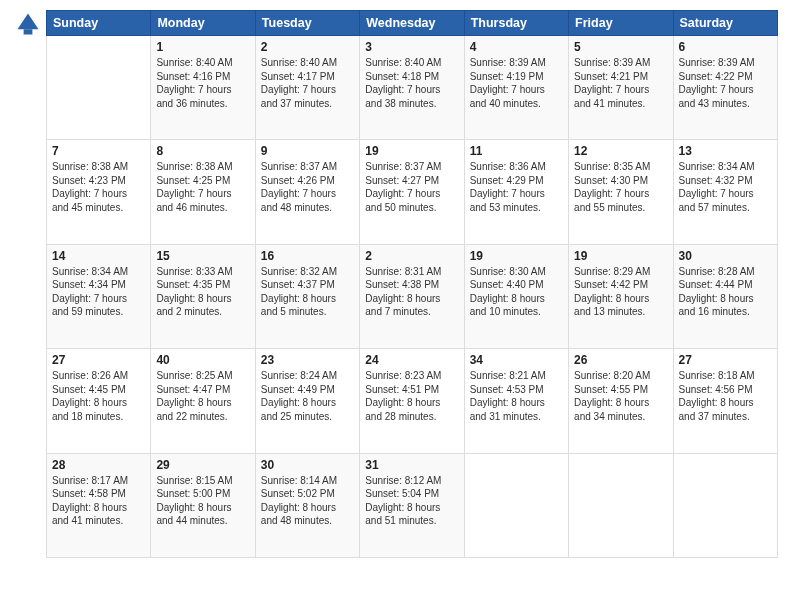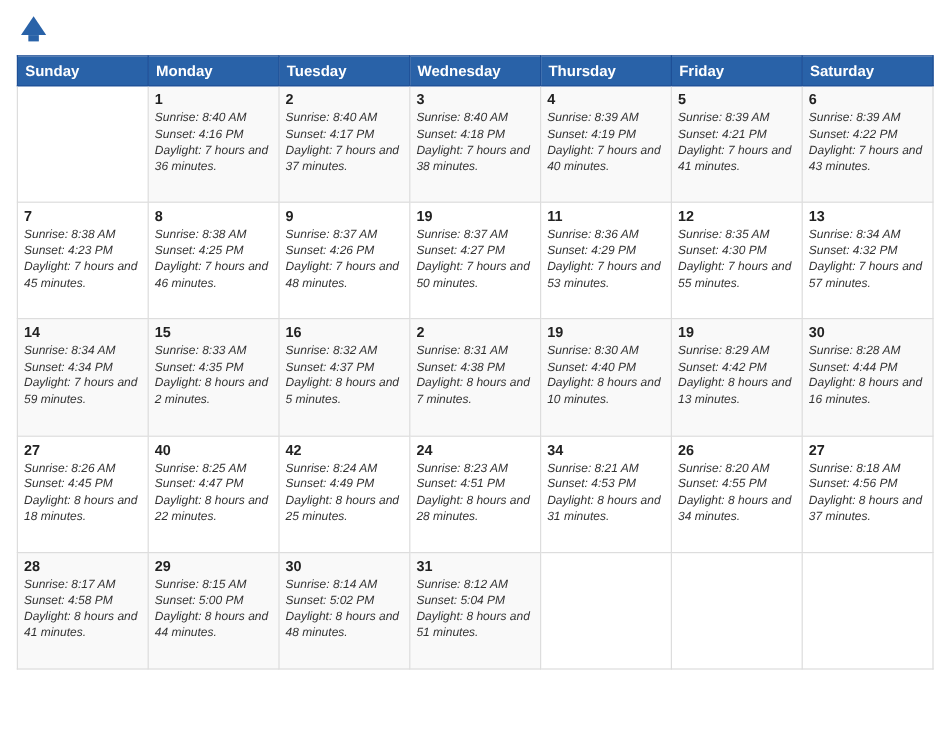--- a/index.html
+++ b/index.html
@@ -8,21 +8,20 @@
       height: 612px;
       font-family: Arial, Helvetica, sans-serif;
       background: #fff;
       overflow: hidden;
     }
     .page {
       width: 792px;
       height: 568px;
       padding: 10px 14px 10px 14px;
       display: flex;
-      flex-direction: column;
     }
     .header {
       display: flex;
       justify-content: space-between;
       align-items: flex-start;
       margin-bottom: 8px;
     }
     .logo {
       display: flex;
       align-items: center;
@@ -86,21 +85,20 @@
       font-size: 12px;
       font-weight: bold;
       color: #222;
       display: block;
       margin-bottom: 2px;
     }
     .cell-text {
       font-size: 10px;
       line-height: 1.35;
       color: #333;
-      font-style: italic;
     }
     .empty-cell {
       background: #fff !important;
     }
   </style>
 </head>
 <body>
 
 <div class="page">
   <div class="header">
@@ -224,21 +222,21 @@
         <tr>
           <td>
             <span class="day-number">27</span>
             <div class="cell-text">Sunrise: 8:26 AM<br>Sunset: 4:45 PM<br>Daylight: 8 hours and 18 minutes.</div>
           </td>
           <td>
             <span class="day-number">40</span>
             <div class="cell-text">Sunrise: 8:25 AM<br>Sunset: 4:47 PM<br>Daylight: 8 hours and 22 minutes.</div>
           </td>
           <td>
-            <span class="day-number">42</span>
+            <span class="day-number">23</span>
             <div class="cell-text">Sunrise: 8:24 AM<br>Sunset: 4:49 PM<br>Daylight: 8 hours and 25 minutes.</div>
           </td>
           <td>
             <span class="day-number">24</span>
             <div class="cell-text">Sunrise: 8:23 AM<br>Sunset: 4:51 PM<br>Daylight: 8 hours and 28 minutes.</div>
           </td>
           <td>
             <span class="day-number">34</span>
             <div class="cell-text">Sunrise: 8:21 AM<br>Sunset: 4:53 PM<br>Daylight: 8 hours and 31 minutes.</div>
           </td>

